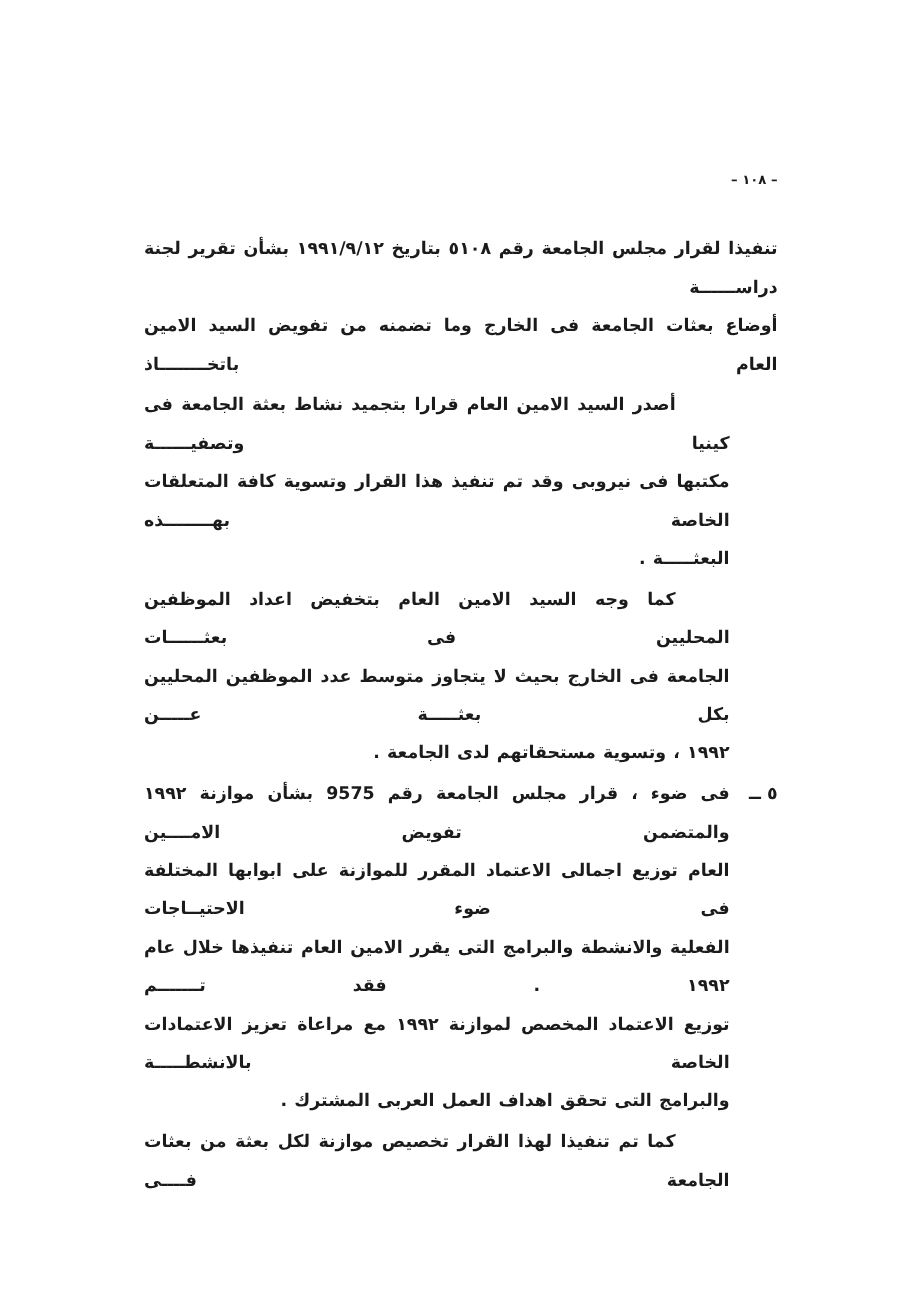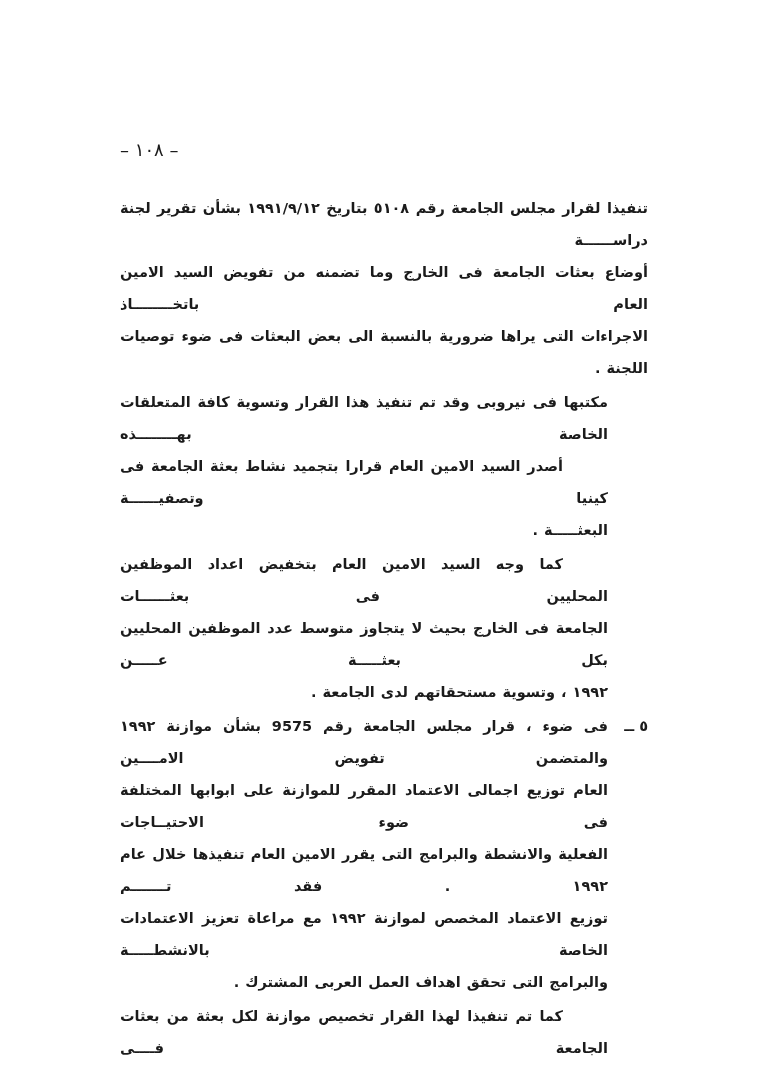--- a/index.html
+++ b/index.html
@@ -13,23 +13,23 @@
     direction: rtl;
   }
   .sheet {
     width: 768px;
     height: 1085px;
     background: #ffffff;
     padding: 142px 120px 0 120px;
     position: relative;
   }
   .page-number {
-    text-align: left;
-    font-size: 18px;
-    font-weight: normal;
+    text-align: right;
+    font-size: 11px;
+    font-weight: bold;
     letter-spacing: 2px;
     margin-bottom: 34px;
     line-height: 16px;
   }
   .doc {
     font-size: 14.5px;
     font-weight: bold;
     line-height: 32px;
   }
   .block { margin-bottom: 2px; }
@@ -58,27 +58,26 @@
 <div class="sheet">
 
   <div class="page-number">– ١٠٨ –</div>
 
   <div class="doc">
 
     <div class="block numbered">
       <div class="body">
         <div class="line">تنفيذا لقرار مجلس الجامعة رقم ٥١٠٨ بتاريخ ١٩٩١/٩/١٢ بشأن تقرير لجنة دراســــــة</div>
         <div class="line">أوضاع بعثات الجامعة فى الخارج وما تضمنه من تفويض السيد الامين العام باتخــــــــاذ</div>
-        <div class="line last">الاجراءات التى يراها ضرورية بالنسبة الى بعض البعثات فى ضوء توصيات اللجنة .</div>
       </div>
     </div>
 
     <div class="block paragraph">
+      <div class="line first">أصدر السيد الامين العام قرارا بتجميد نشاط بعثة الجامعة فى كينيا وتصفيــــــة</div>
       <div class="line">مكتبها فى نيروبى وقد تم تنفيذ هذا القرار وتسوية كافة المتعلقات الخاصة بهــــــــذه</div>
-      <div class="line first">أصدر السيد الامين العام قرارا بتجميد نشاط بعثة الجامعة فى كينيا وتصفيــــــة</div>
       <div class="line last">البعثـــــة .</div>
     </div>
 
     <div class="block paragraph">
       <div class="line first">كما وجه السيد الامين العام بتخفيض اعداد الموظفين المحليين فى بعثــــــات</div>
       <div class="line">الجامعة فى الخارج بحيث لا يتجاوز متوسط عدد الموظفين المحليين بكل بعثـــــة عـــــن</div>
       <div class="line last">١٩٩٢ ، وتسوية مستحقاتهم لدى الجامعة .</div>
     </div>
 
     <div class="block numbered">

